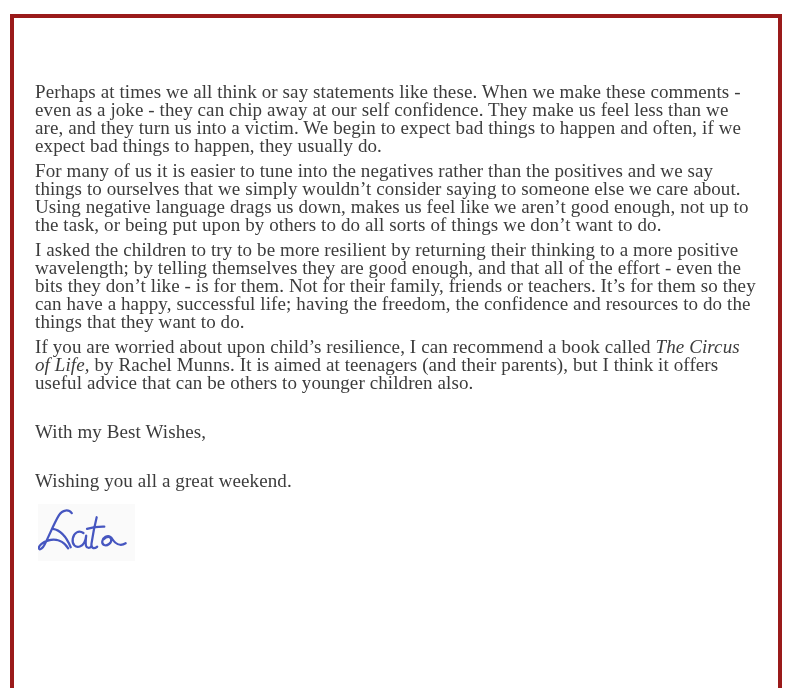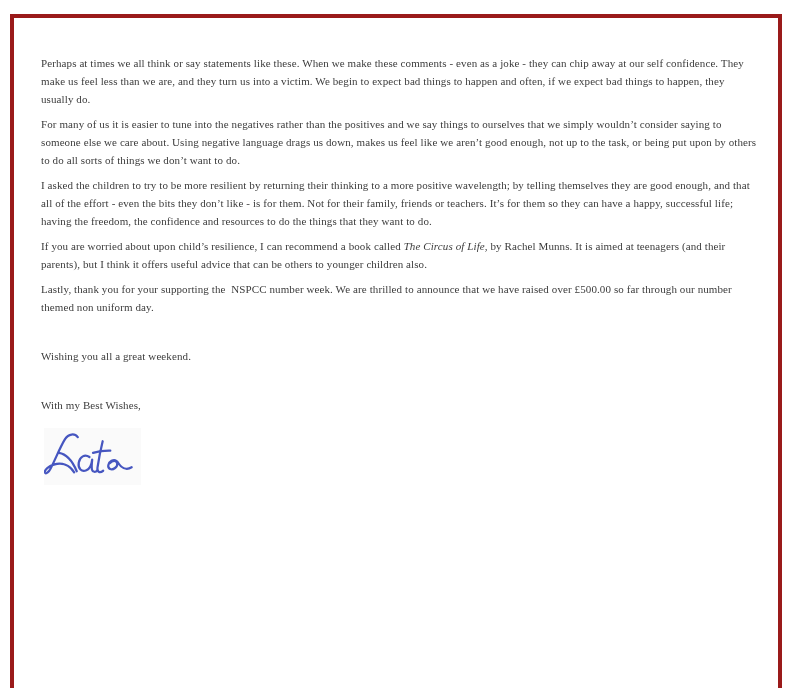--- a/index.html
+++ b/index.html
@@ -18,25 +18,26 @@
     position: absolute;
     left: 10px;
     top: 14px;
     width: 772px;
     height: 710px;            
     box-sizing: border-box;
     border: 4px solid #9a1a1a;
     background: #ffffff;
   }
   .letter-content {
-    padding: 36px 20px 0 27px;
-    font-size: 11px;
+    padding: 36px 20px 0 21px;
+    font-size: 19px;
     line-height: 18px;
     color: #3c3c3c;
     letter-spacing: 0.1px;
+    margin-top: 29px;
   }
   .letter-content p {
     margin: 0 0 7px 0;
     white-space: pre-wrap;    
   }
   p.gap-before {
     margin-top: 31px;
   }
   em.book-title {
     font-style: italic;
@@ -67,25 +68,24 @@
   <div class="letter-content">
 
     <p>Perhaps at times we all think or say statements like these. When we make these comments - even as a joke - they can chip away at our self confidence. They make us feel less than we are, and they turn us into a victim. We begin to expect bad things to happen and often, if we expect bad things to happen, they usually do.</p>
 
     <p>For many of us it is easier to tune into the negatives rather than the positives and we say things to ourselves that we simply wouldn’t consider saying to someone else we care about. Using negative language drags us down, makes us feel like we aren’t good enough, not up to the task, or being put upon by others to do all sorts of things we don’t want to do.</p>
 
     <p>I asked the children to try to be more resilient by returning their thinking to a more positive wavelength; by telling themselves they are good enough, and that all of the effort - even the bits they don’t like - is for them. Not for their family, friends or teachers. It’s for them so they can have a happy, successful life; having the freedom, the confidence and resources to do the things that they want to do.</p>
 
     <p><span>If you are worried about upon child’s resilience, I can recommend a book called </span><em class="book-title">The Circus of Life,</em><span> by Rachel Munns. It is aimed at teenagers (and their parents), but I think it offers useful advice that can be others to younger children also.</span></p>
 
-    <p>Lastly, thank you for your supporting the  NSPCC number week. We are thrilled to announce that we have raised over £500.00 so far through our number themed non uniform day.</p>
+
+    <p class="gap-before">With my Best Wishes,</p>
 
     <p class="gap-before">Wishing you all a great weekend.</p>
-
-    <p class="gap-before">With my Best Wishes,</p>
 
     <div class="signature-box" aria-label="Kate">
       <svg viewBox="0 0 95 56" xmlns="http://www.w3.org/2000/svg">
 
         <path d="M 33 9 C 30 5 24 5.5 20.5 11 C 15.5 19 11 31 6.5 39.5 C 4.5 43.5 1.5 46 0.8 43.5 C 0.2 41 4.5 37.5 9.5 36 C 17.5 33.5 25 36.5 29.5 43.5"></path>
         <path d="M 14.5 24.5 C 21.5 25.5 28 33 32 42.5"></path>
 
         <path d="M 44.5 28.5 C 40 25.5 35 28 34 34 C 33 40 37 43.5 41.5 41.5 C 45 40 46.8 34.5 47.2 31 C 46.8 34.5 46.4 38.7 47 41 C 47.6 43.4 50.4 43.7 52.5 41.5"></path>
 
         <path d="M 57.5 13 C 55.5 21 53.2 33.5 52.4 39 C 51.8 43 54.4 44.8 58 42"></path>

